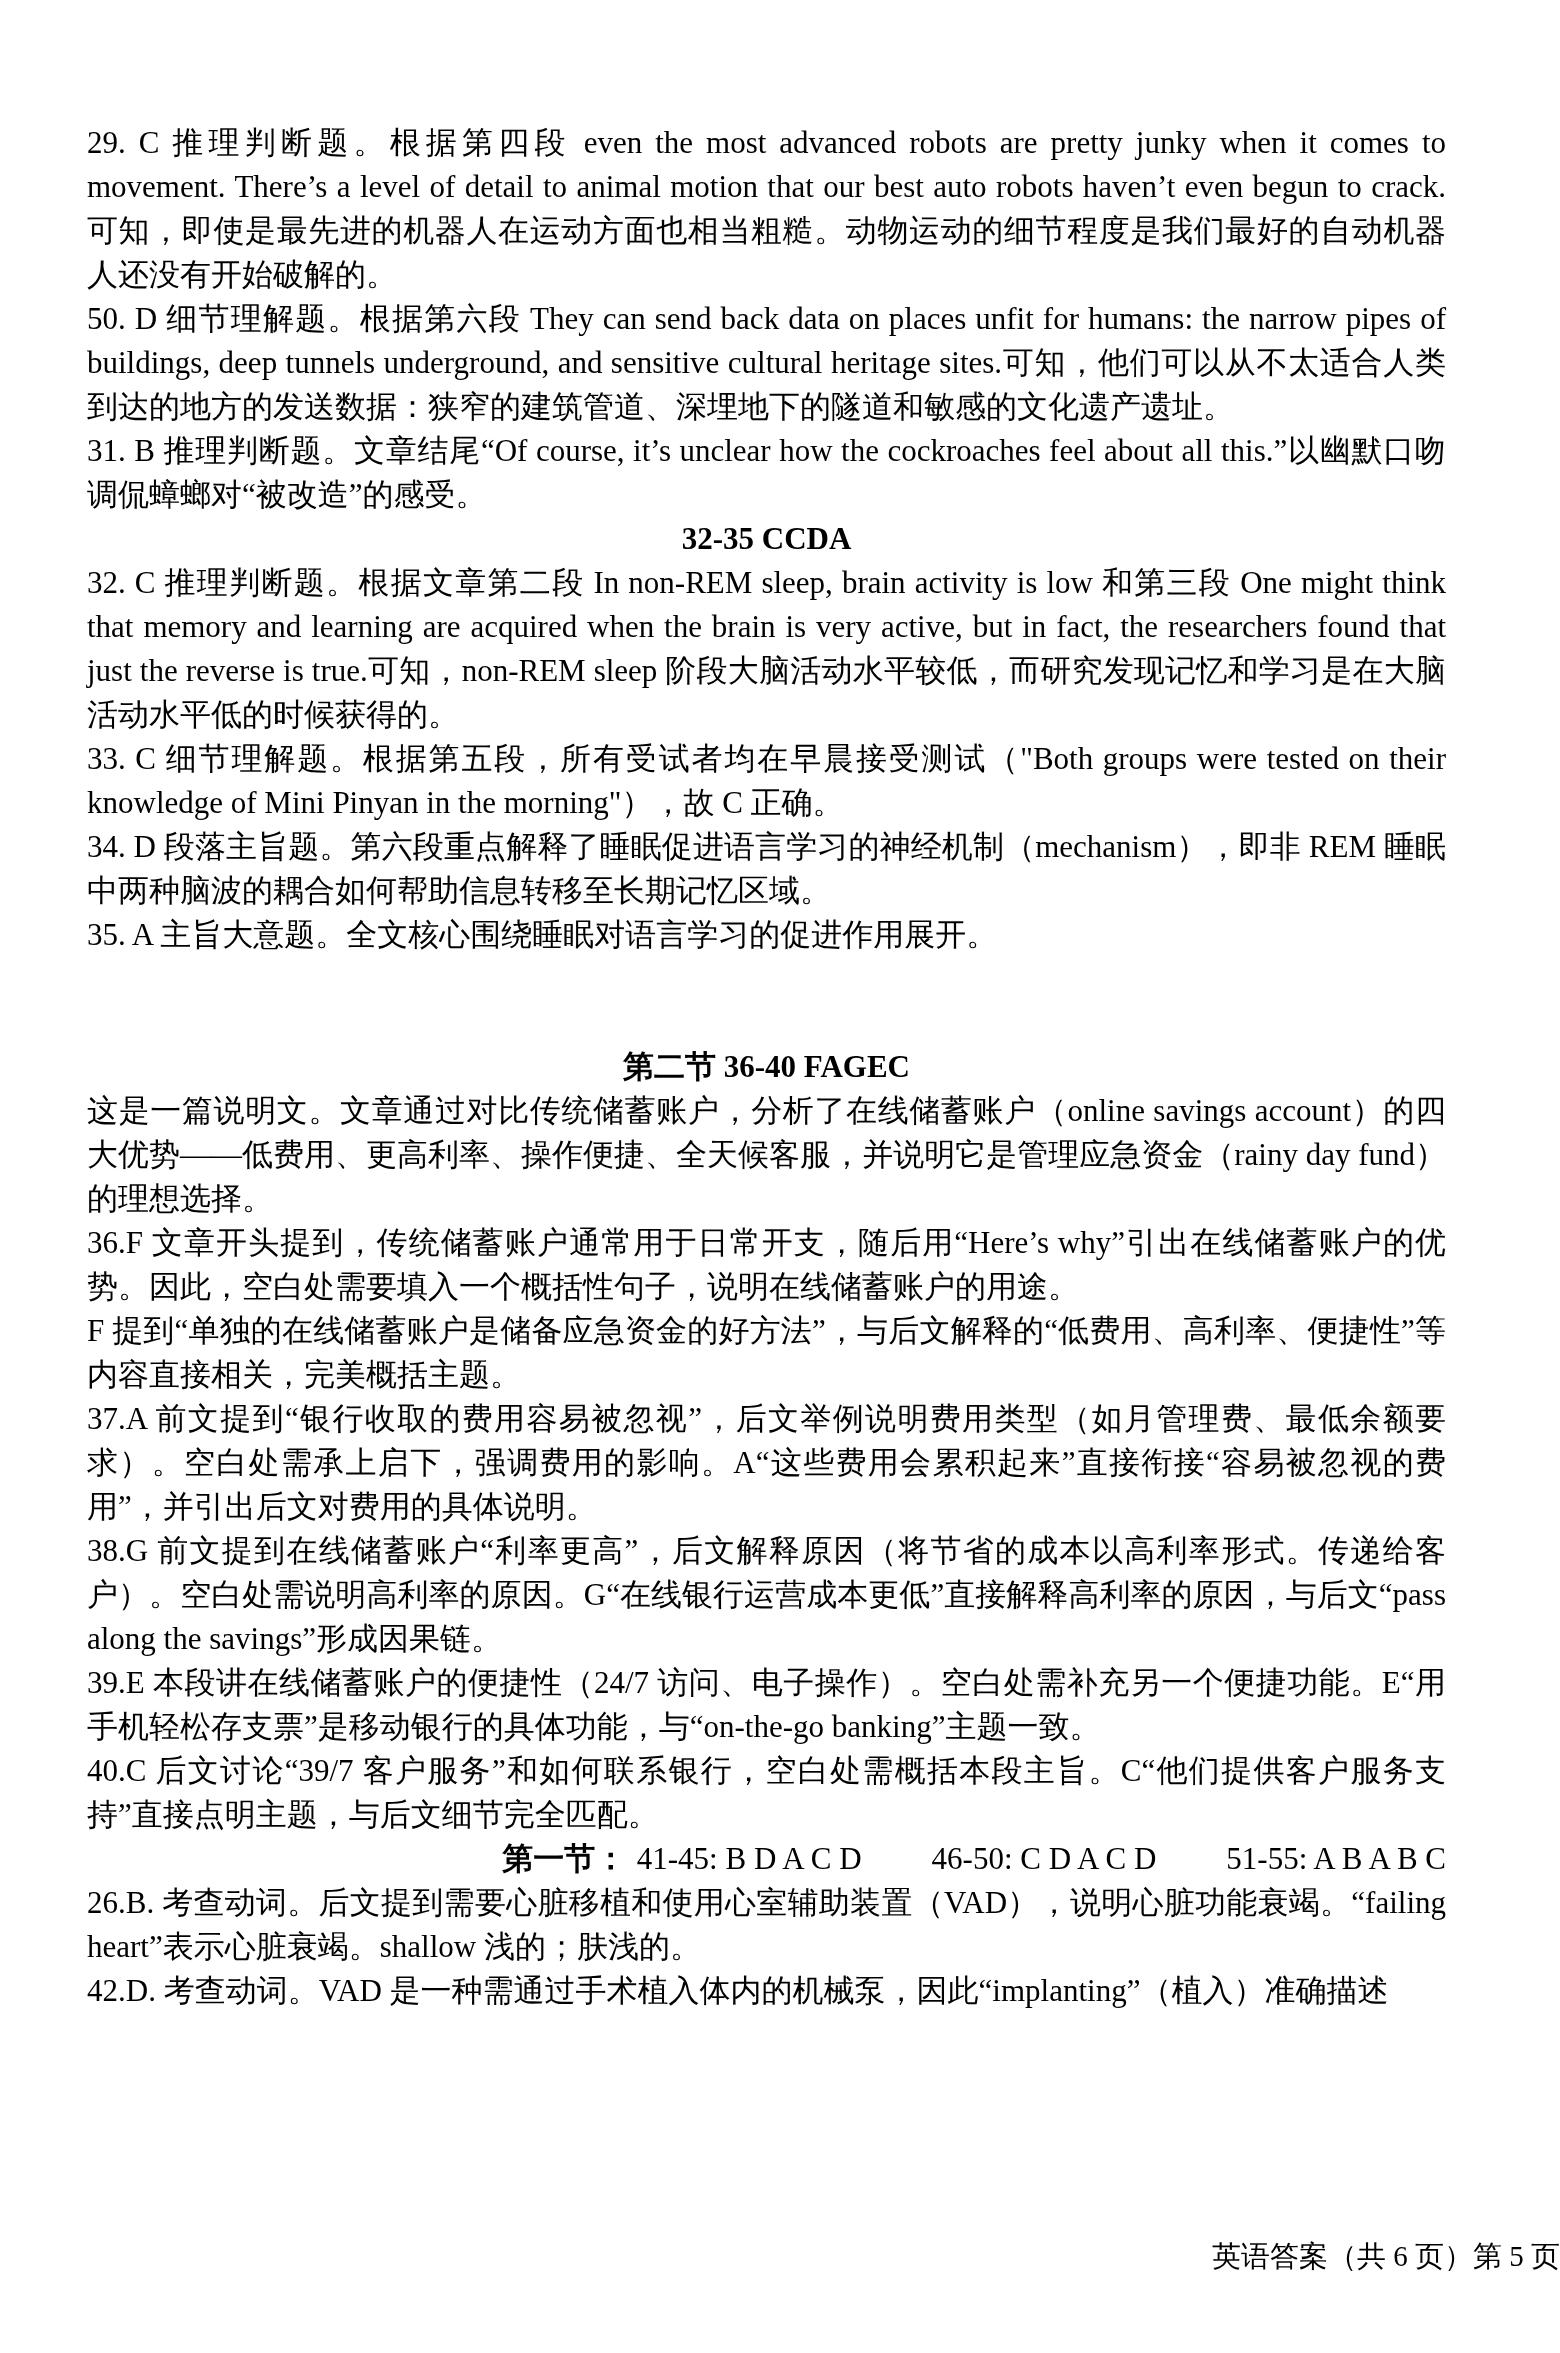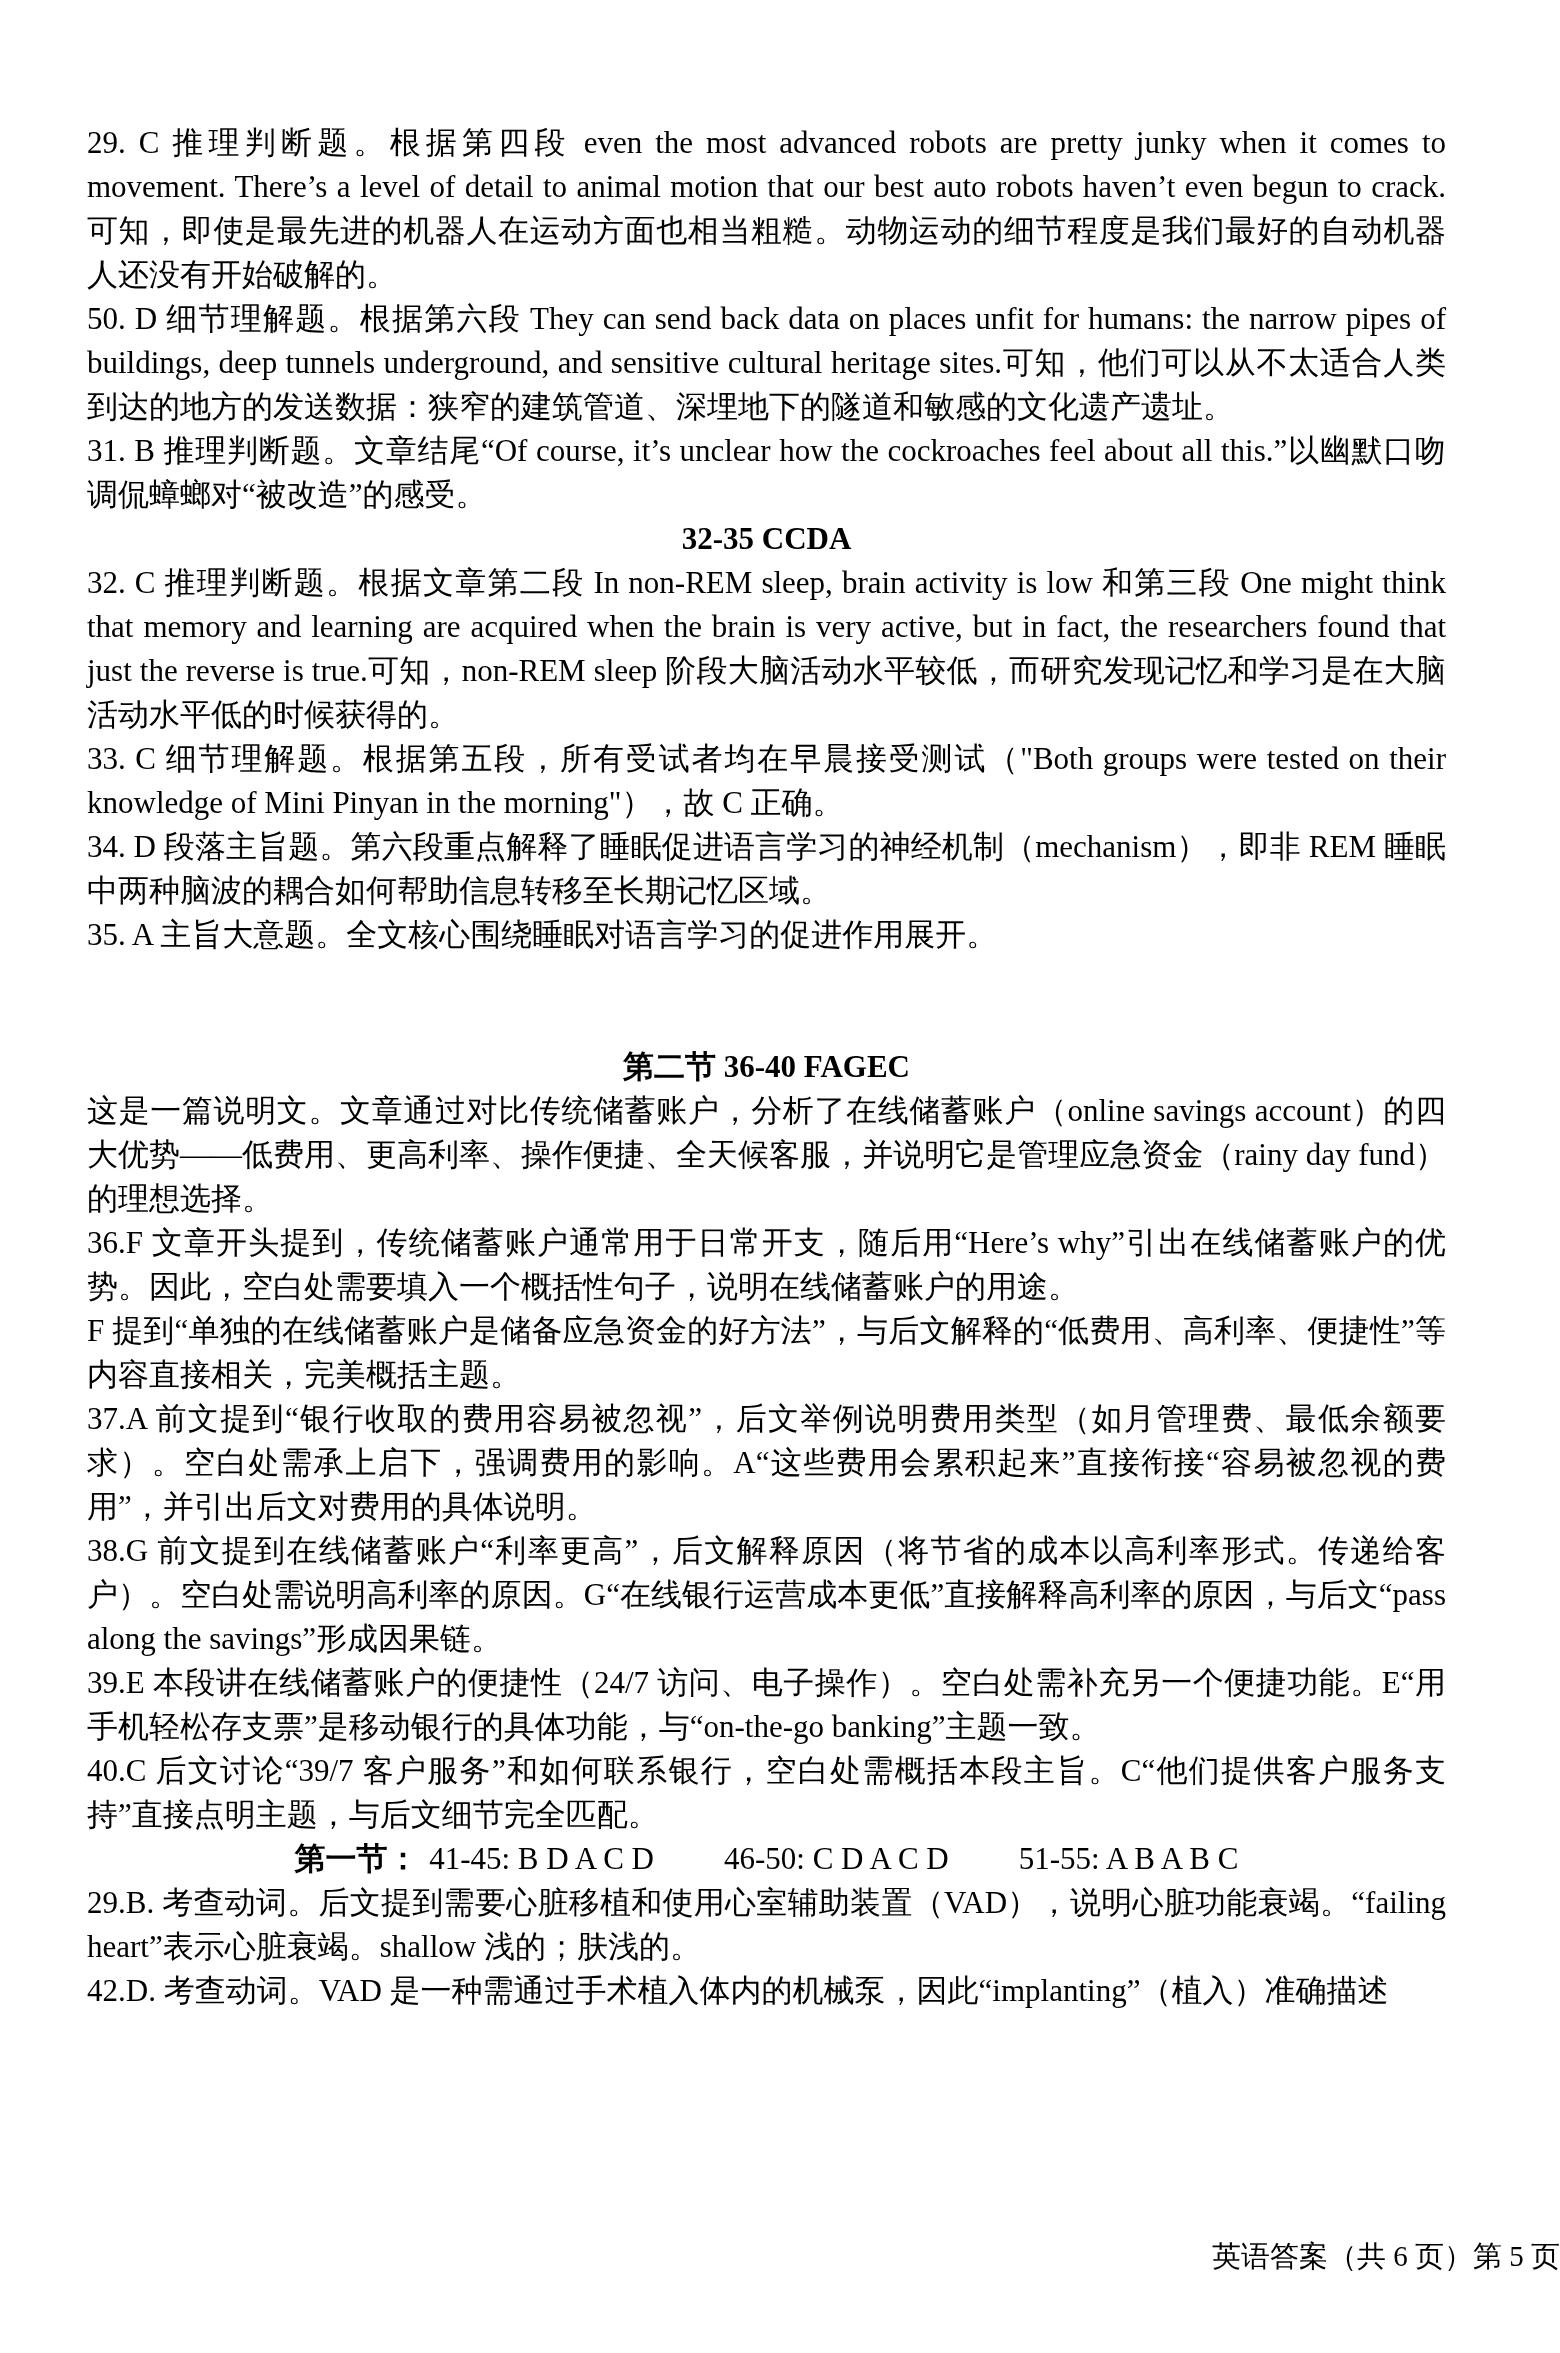--- a/index.html
+++ b/index.html
@@ -24,21 +24,21 @@
     word-break: break-word;
   }
   .heading {
     margin: 0;
     font-size: 31px;
     line-height: 44px;
     font-weight: bold;
     text-align: center;
   }
   .gap-before { margin-top: 88px; }
-  .answers { text-align: center; }
+  .answers { text-align: right; }
   .answers .bold { font-weight: bold; }
   .answers .group { margin-left: 10.6px; }
   .answers .group + .group { margin-left: 70px; }
   .footer {
     position: absolute;
     top: 2237px;
     left: 0;
     width: 100%;
     text-align: right;
     font-size: 29px;
@@ -59,18 +59,18 @@
     <p class="para">35. A 主旨大意题。全文核心围绕睡眠对语言学习的促进作用展开。</p>
     <h3 class="heading gap-before">第二节 36-40 FAGEC</h3>
     <p class="para">这是一篇说明文。文章通过对比传统储蓄账户，分析了在线储蓄账户（online savings account）的四大优势——低费用、更高利率、操作便捷、全天候客服，并说明它是管理应急资金（rainy day fund）的理想选择。</p>
     <p class="para">36.F 文章开头提到，传统储蓄账户通常用于日常开支，随后用“Here’s why”引出在线储蓄账户的优势。因此，空白处需要填入一个概括性句子，说明在线储蓄账户的用途。</p>
     <p class="para">F 提到“单独的在线储蓄账户是储备应急资金的好方法”，与后文解释的“低费用、高利率、便捷性”等内容直接相关，完美概括主题。</p>
     <p class="para">37.A 前文提到“银行收取的费用容易被忽视”，后文举例说明费用类型（如月管理费、最低余额要求）。空白处需承上启下，强调费用的影响。A“这些费用会累积起来”直接衔接“容易被忽视的费用”，并引出后文对费用的具体说明。</p>
     <p class="para">38.G 前文提到在线储蓄账户“利率更高”，后文解释原因（将节省的成本以高利率形式。传递给客户）。空白处需说明高利率的原因。G“在线银行运营成本更低”直接解释高利率的原因，与后文“pass along the savings”形成因果链。</p>
     <p class="para">39.E 本段讲在线储蓄账户的便捷性（24/7 访问、电子操作）。空白处需补充另一个便捷功能。E“用手机轻松存支票”是移动银行的具体功能，与“on-the-go banking”主题一致。</p>
     <p class="para">40.C 后文讨论“39/7 客户服务”和如何联系银行，空白处需概括本段主旨。C“他们提供客户服务支持”直接点明主题，与后文细节完全匹配。</p>
     <p class="para answers"><span class="bold">第一节：</span><span class="group">41-45: B D A C D</span><span class="group">46-50: C D A C D</span><span class="group">51-55: A B A B C</span></p>
-    <p class="para">29.B. 考查动词。后文提到需要心脏移植和使用心室辅助装置（VAD），说明心脏功能衰竭。“failing heart”表示心脏衰竭。shallow 浅的；肤浅的。</p>
+    <p class="para">26.B. 考查动词。后文提到需要心脏移植和使用心室辅助装置（VAD），说明心脏功能衰竭。“failing heart”表示心脏衰竭。shallow 浅的；肤浅的。</p>
     <p class="para">42.D. 考查动词。VAD 是一种需通过手术植入体内的机械泵，因此“implanting”（植入）准确描述</p>
   </main>
 
 <div class="footer">英语答案（共 6 页）第 5 页</div>
 
 
 </body></html>

